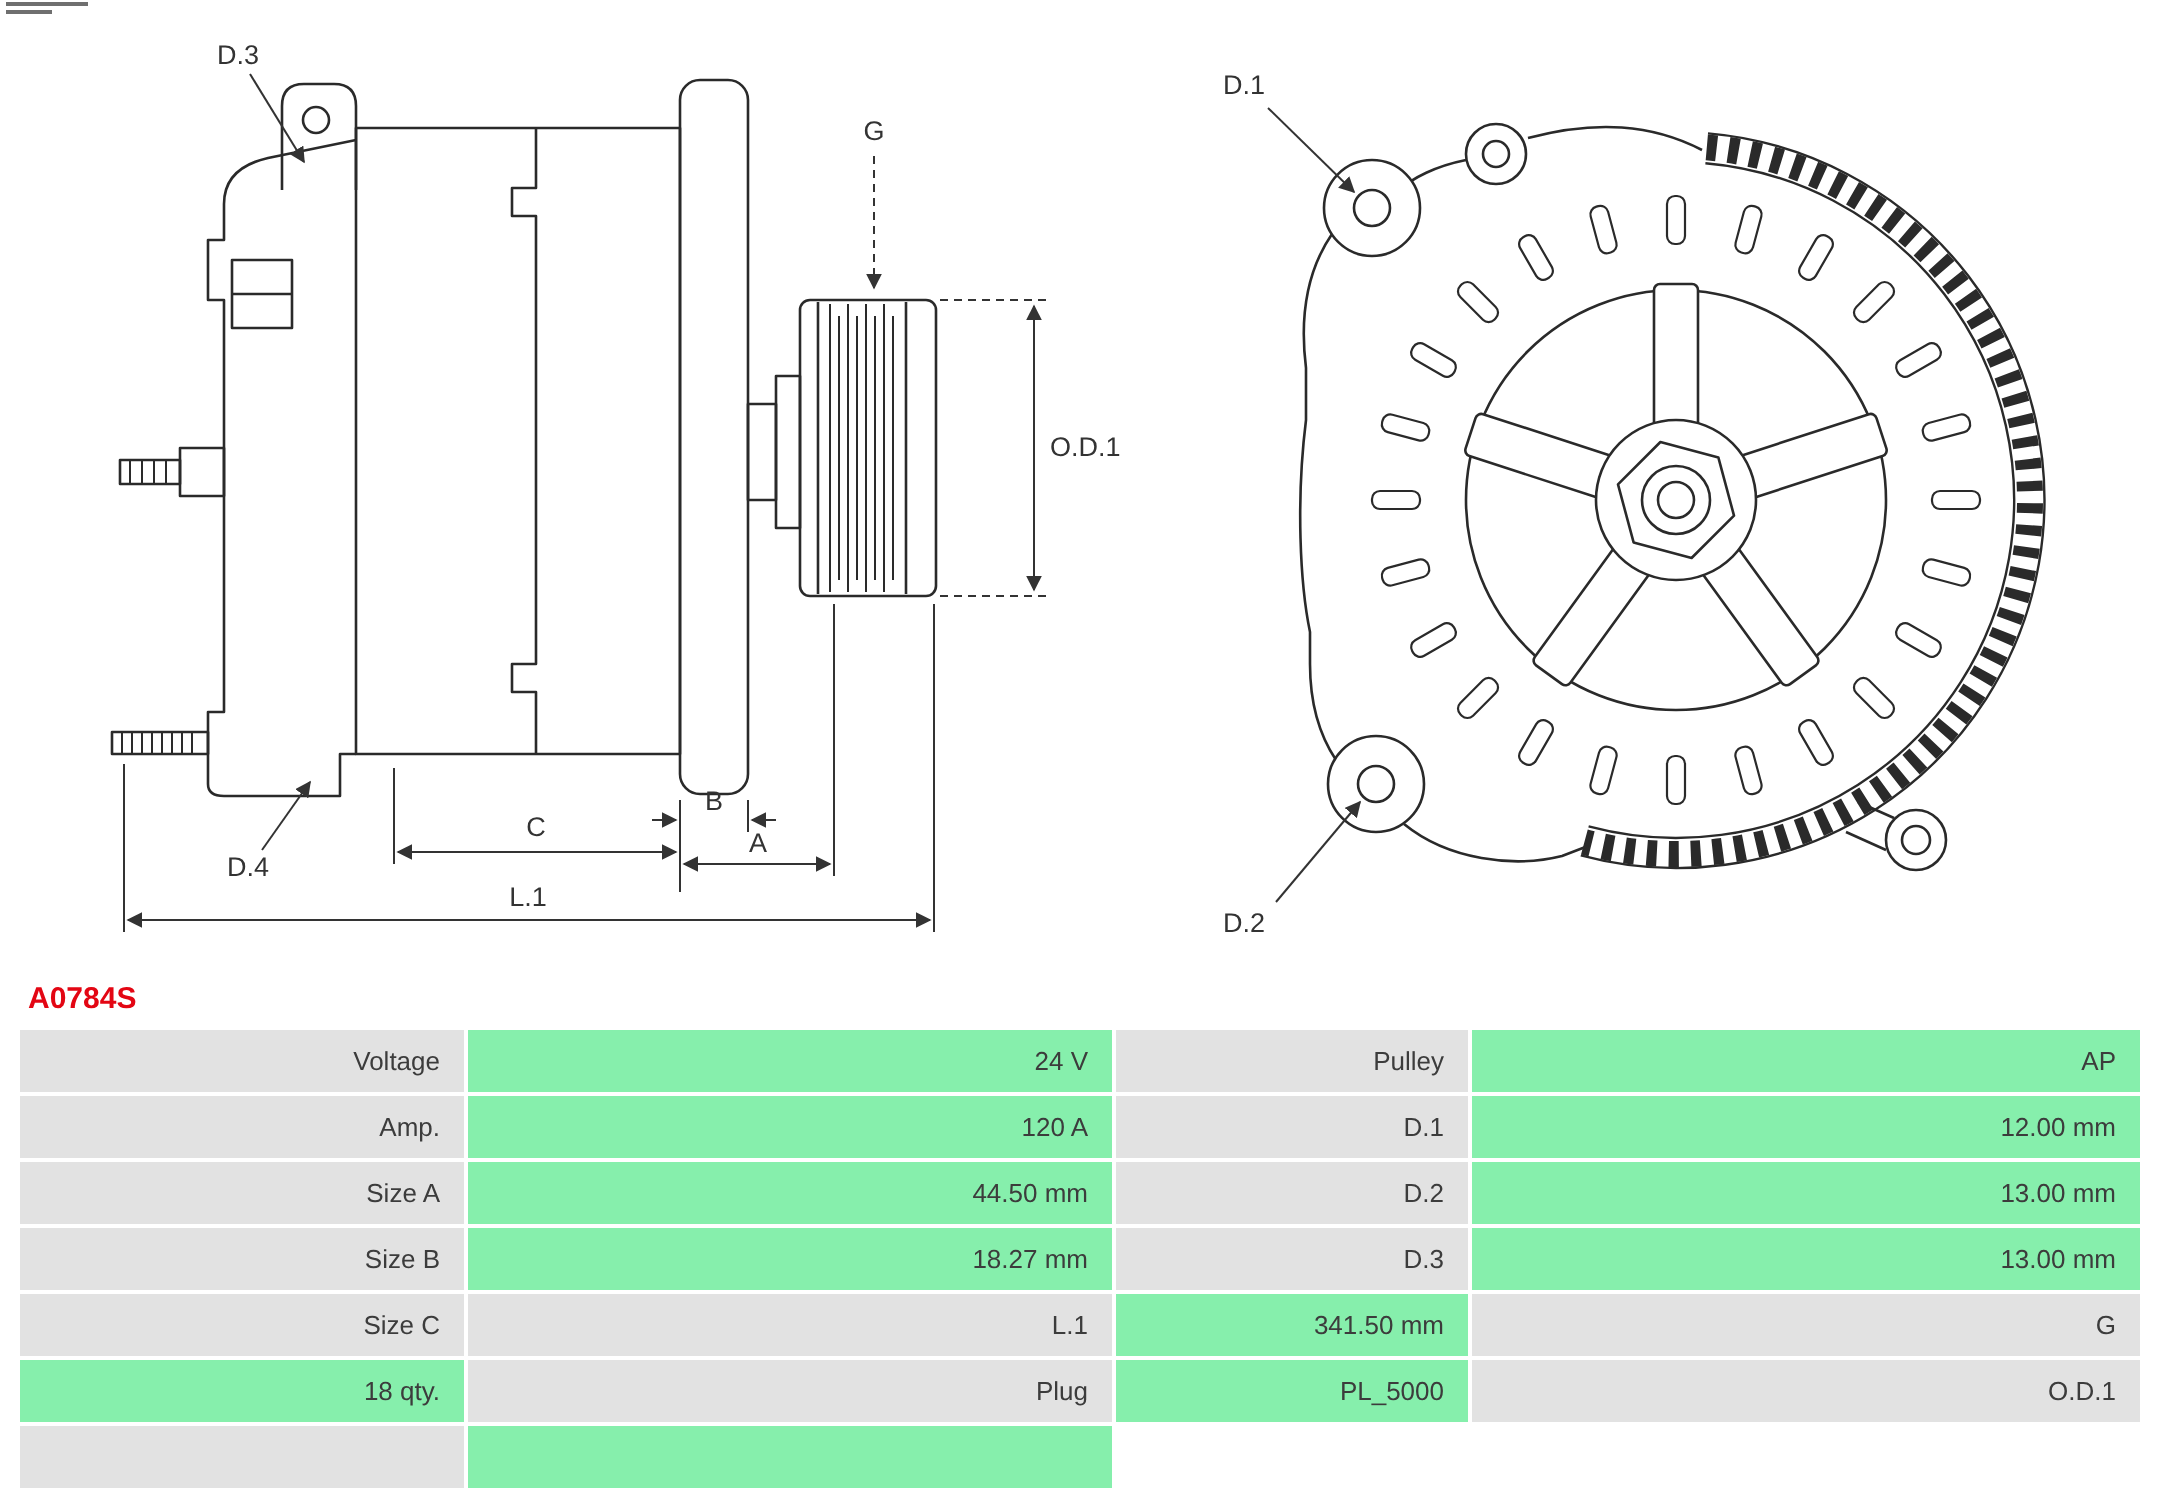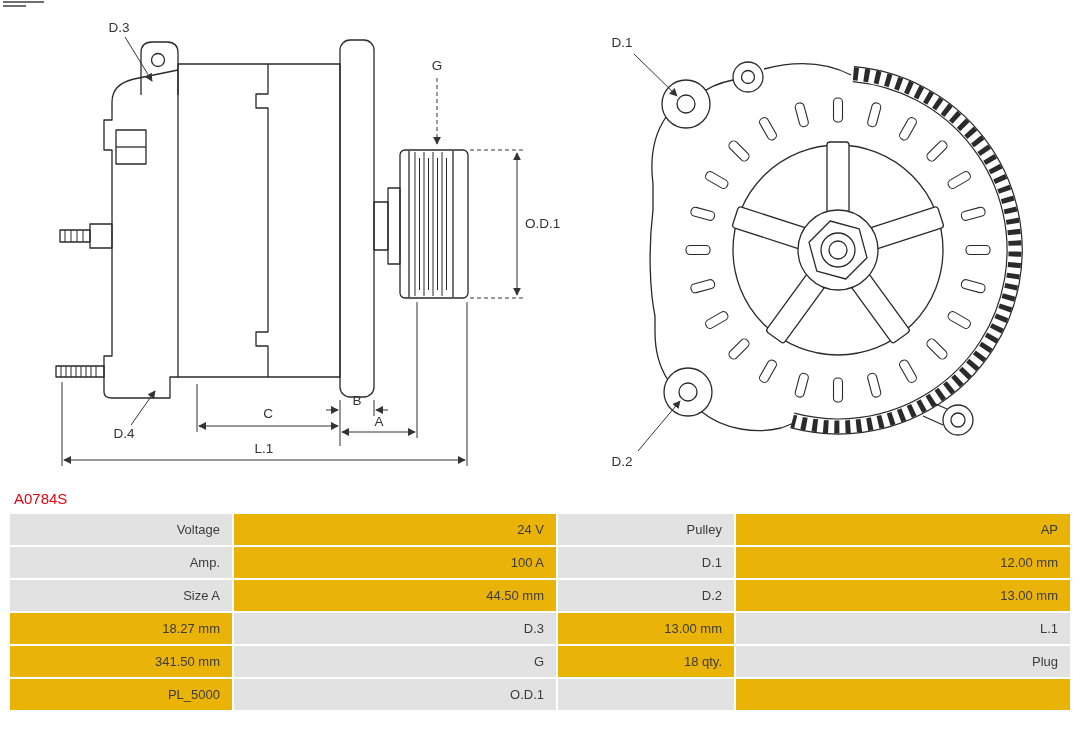--- a/index.html
+++ b/index.html
@@ -2,35 +2,35 @@
 <html><head>
 <meta charset="utf-8">
 <style>
   html,body{margin:0;padding:0;}
   body{
     width:1080px;height:753px;background:#ffffff;overflow:hidden;
     font-family:"Liberation Sans", sans-serif;
   }
   svg text{font-family:"Liberation Sans", sans-serif;font-size:13.5px;fill:#333;}
   .part-number{
-    margin:6px 0 7px 14px;font-size:15px;font-weight:400;color:#e30613;
+    margin:6px 0 7px 14px;font-size:15px;font-weight:700;color:#e30613;
   }
   .spec-table{
     display:grid;
     grid-template-columns:222px 322px 176px 334px;
     gap:2px;
     margin:0 10px 0 10px;
   }
   .cell{
     height:31px;line-height:31px;box-sizing:border-box;
     text-align:right;padding-right:12px;font-size:13px;color:#3c3c3c;
     overflow:hidden;white-space:nowrap;
   }
   .cell.label{background:#e2e2e2;}
-  .cell.value{background:#eab308;}
+  .cell.value{background:#86efac;}
 </style>
 </head>
 <body>
 
 
 
 <svg width="1080" height="480" viewBox="0 0 1080 480">
   <defs>
     <marker id="arw" viewBox="0 0 10 10" refX="9" refY="5" markerWidth="8" markerHeight="8" orient="auto-start-reverse">
       <path d="M0,0 L10,5 L0,10 z" fill="#333"></path>
@@ -197,33 +197,35 @@
 
 <div class="part-number">A0784S</div>
 
 <div class="spec-table">
   <div class="cell label">Voltage</div>
   <div class="cell value">24 V</div>
   <div class="cell label">Pulley</div>
   <div class="cell value">AP</div>
 
   <div class="cell label">Amp.</div>
-  <div class="cell value">100 A</div>
+  <div class="cell value">120 A</div>
   <div class="cell label">D.1</div>
   <div class="cell value">12.00 mm</div>
 
   <div class="cell label">Size A</div>
   <div class="cell value">44.50 mm</div>
   <div class="cell label">D.2</div>
   <div class="cell value">13.00 mm</div>
 
+  <div class="cell label">Size B</div>
   <div class="cell value">18.27 mm</div>
   <div class="cell label">D.3</div>
   <div class="cell value">13.00 mm</div>
 
+  <div class="cell label">Size C</div>
   <div class="cell label">L.1</div>
   <div class="cell value">341.50 mm</div>
 
   <div class="cell label">G</div>
   <div class="cell value">18 qty.</div>
   <div class="cell label">Plug</div>
   <div class="cell value">PL_5000</div>
 
   <div class="cell label">O.D.1</div>
   <div class="cell label"></div>

